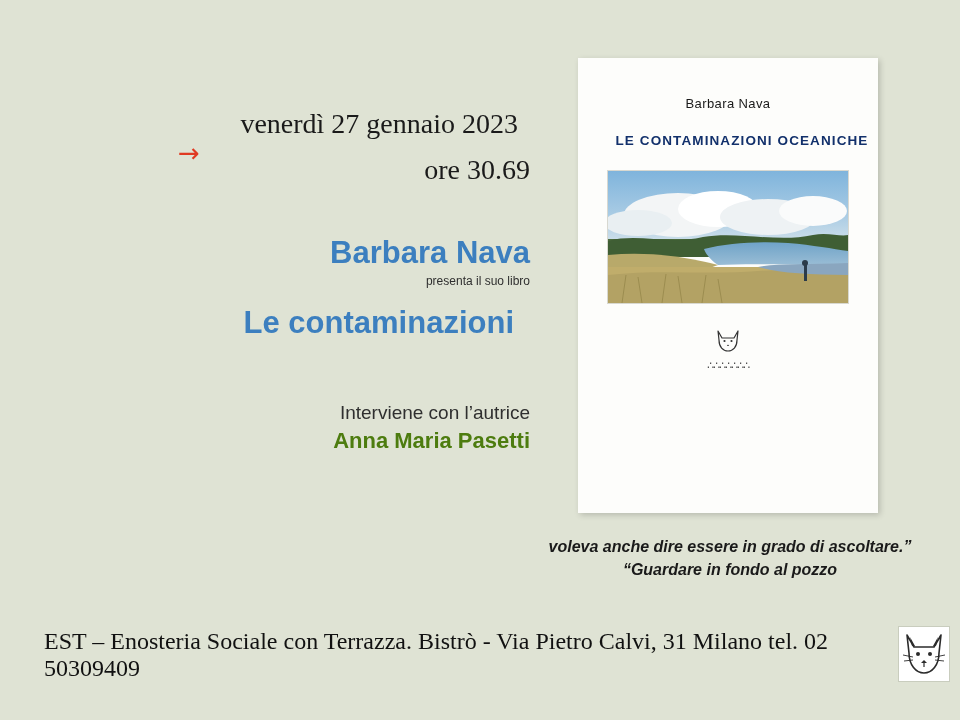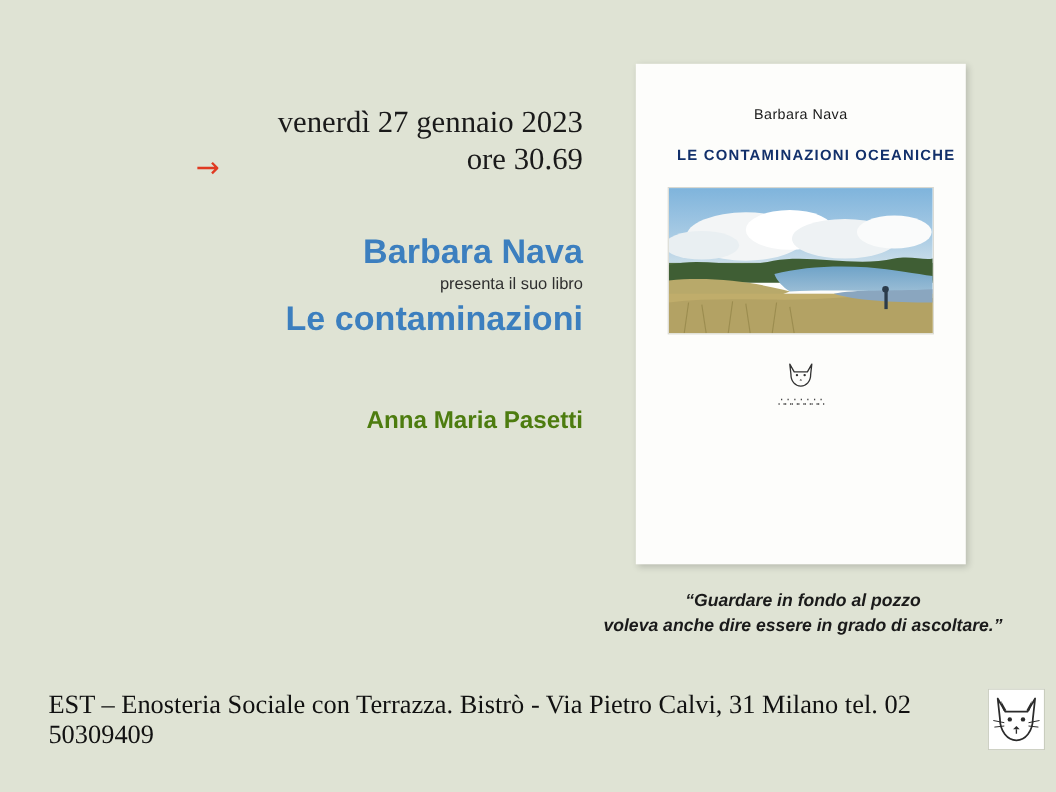--- a/index.html
+++ b/index.html
@@ -46,21 +46,21 @@
     color: #e03a22;
     font-size: 26px;
     line-height: 1;
     font-family: "DejaVu Sans", sans-serif;
   }
 
   .date-line {
     font-family: "Liberation Serif", serif;
     font-size: 28px;
     color: #1a1a1a;
-    margin: 0;
+    margin: 12px;
     padding-right: 10px;
     line-height: 1.22;
   }
 
   .time-line {
     font-family: "Liberation Serif", serif;
     font-size: 28px;
     color: #1a1a1a;
     margin: 0;
     padding-right: 10px;
@@ -76,31 +76,31 @@
     font-family: "Liberation Sans", sans-serif;
     font-weight: bold;
     font-size: 31px;
     color: #3c7fbf;
     margin: 0;
     line-height: 1.15;
   }
 
   .presenta {
     font-family: "Liberation Sans", sans-serif;
-    font-size: 15px;
+    font-size: 12px;
     color: #2f2f2f;
     margin: 3px 0 4px 0;
   }
 
   .book-title {
     font-family: "Liberation Sans", sans-serif;
     font-weight: bold;
     font-size: 31px;
     color: #3c7fbf;
-    margin: 0;
+    margin: 16px;
     line-height: 1.22;
   }
 
   .interviene-block {
     margin-top: 60px;
     padding-right: 10px;
   }
 
   .interviene-label {
     font-family: "Liberation Sans", sans-serif;
@@ -226,20 +226,21 @@
     <p class="date-line">venerdì 27 gennaio 2023</p>
     <p class="time-line">ore 30.69</p>
 
     <div class="author-block">
       <p class="author-name">Barbara Nava</p>
       <p class="presenta">presenta il suo libro</p>
       <p class="book-title">Le contaminazioni</p>
     </div>
 
     <div class="interviene-block">
+      <p class="interviene-label">Interviene con l’autrice</p>
       <p class="interviene-name">Anna Maria Pasetti</p>
     </div>
   </div>
 
   <div class="book-cover">
     <div class="cover-author">Barbara Nava</div>
     <div class="cover-title">LE CONTAMINAZIONI OCEANICHE</div>
 
     <div class="cover-art">
       <svg width="240" height="132" viewBox="0 0 240 132" preserveAspectRatio="none">
@@ -287,22 +288,22 @@
           <circle cx="11.5" cy="13" r="1.1" fill="#333"></circle>
           <circle cx="18.5" cy="13" r="1.1" fill="#333"></circle>
           <path d="M15 16.5 L13.8 18 L16.2 18 Z" fill="#333"></path>
         </svg>
       </div>
       <div class="squiggle">∴∴∴∴∴∴∴</div>
     </div>
   </div>
 
   <div class="quote">
+    <div>voleva anche dire essere in grado di ascoltare.”</div>
     <div>“Guardare in fondo al pozzo</div>
-    <div>voleva anche dire essere in grado di ascoltare.”</div>
   </div>
 
   <div class="footer">EST – Enosteria Sociale con Terrazza. Bistrò - Via Pietro Calvi, 31 Milano tel. 02 50309409</div>
 
   <div class="footer-logo">
     <svg width="50" height="54" viewBox="0 0 50 54">
       <path d="M8 8 L15 20 L35 20 L42 8 L40 26 C40 38 33 46 25 46 C17 46 10 38 10 26 Z" fill="#ffffff" stroke="#2b2b2b" stroke-width="1.6" stroke-linejoin="round"></path>
       <path d="M11 10 L16 19 L13 19 Z" fill="#2b2b2b"></path>
       <path d="M39 10 L34 19 L37 19 Z" fill="#2b2b2b"></path>
       <circle cx="19" cy="27" r="2" fill="#2b2b2b"></circle>

